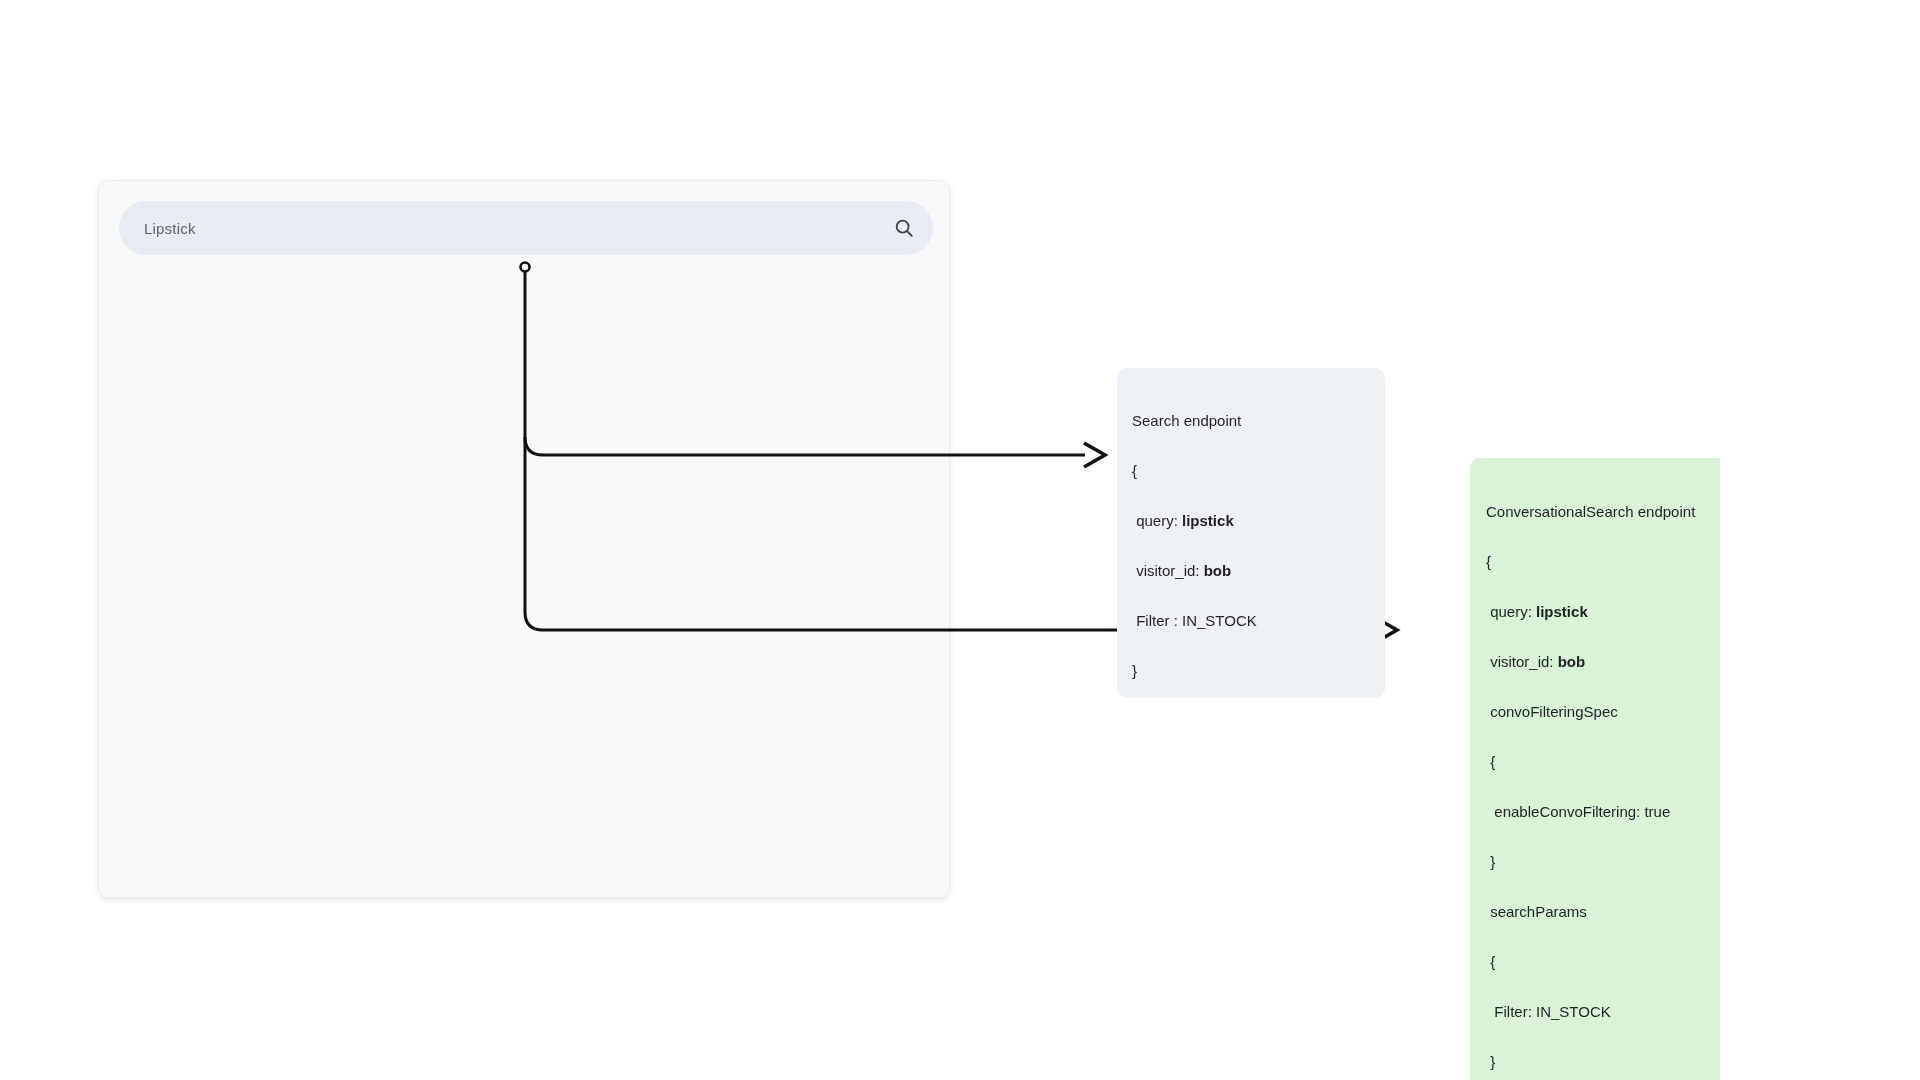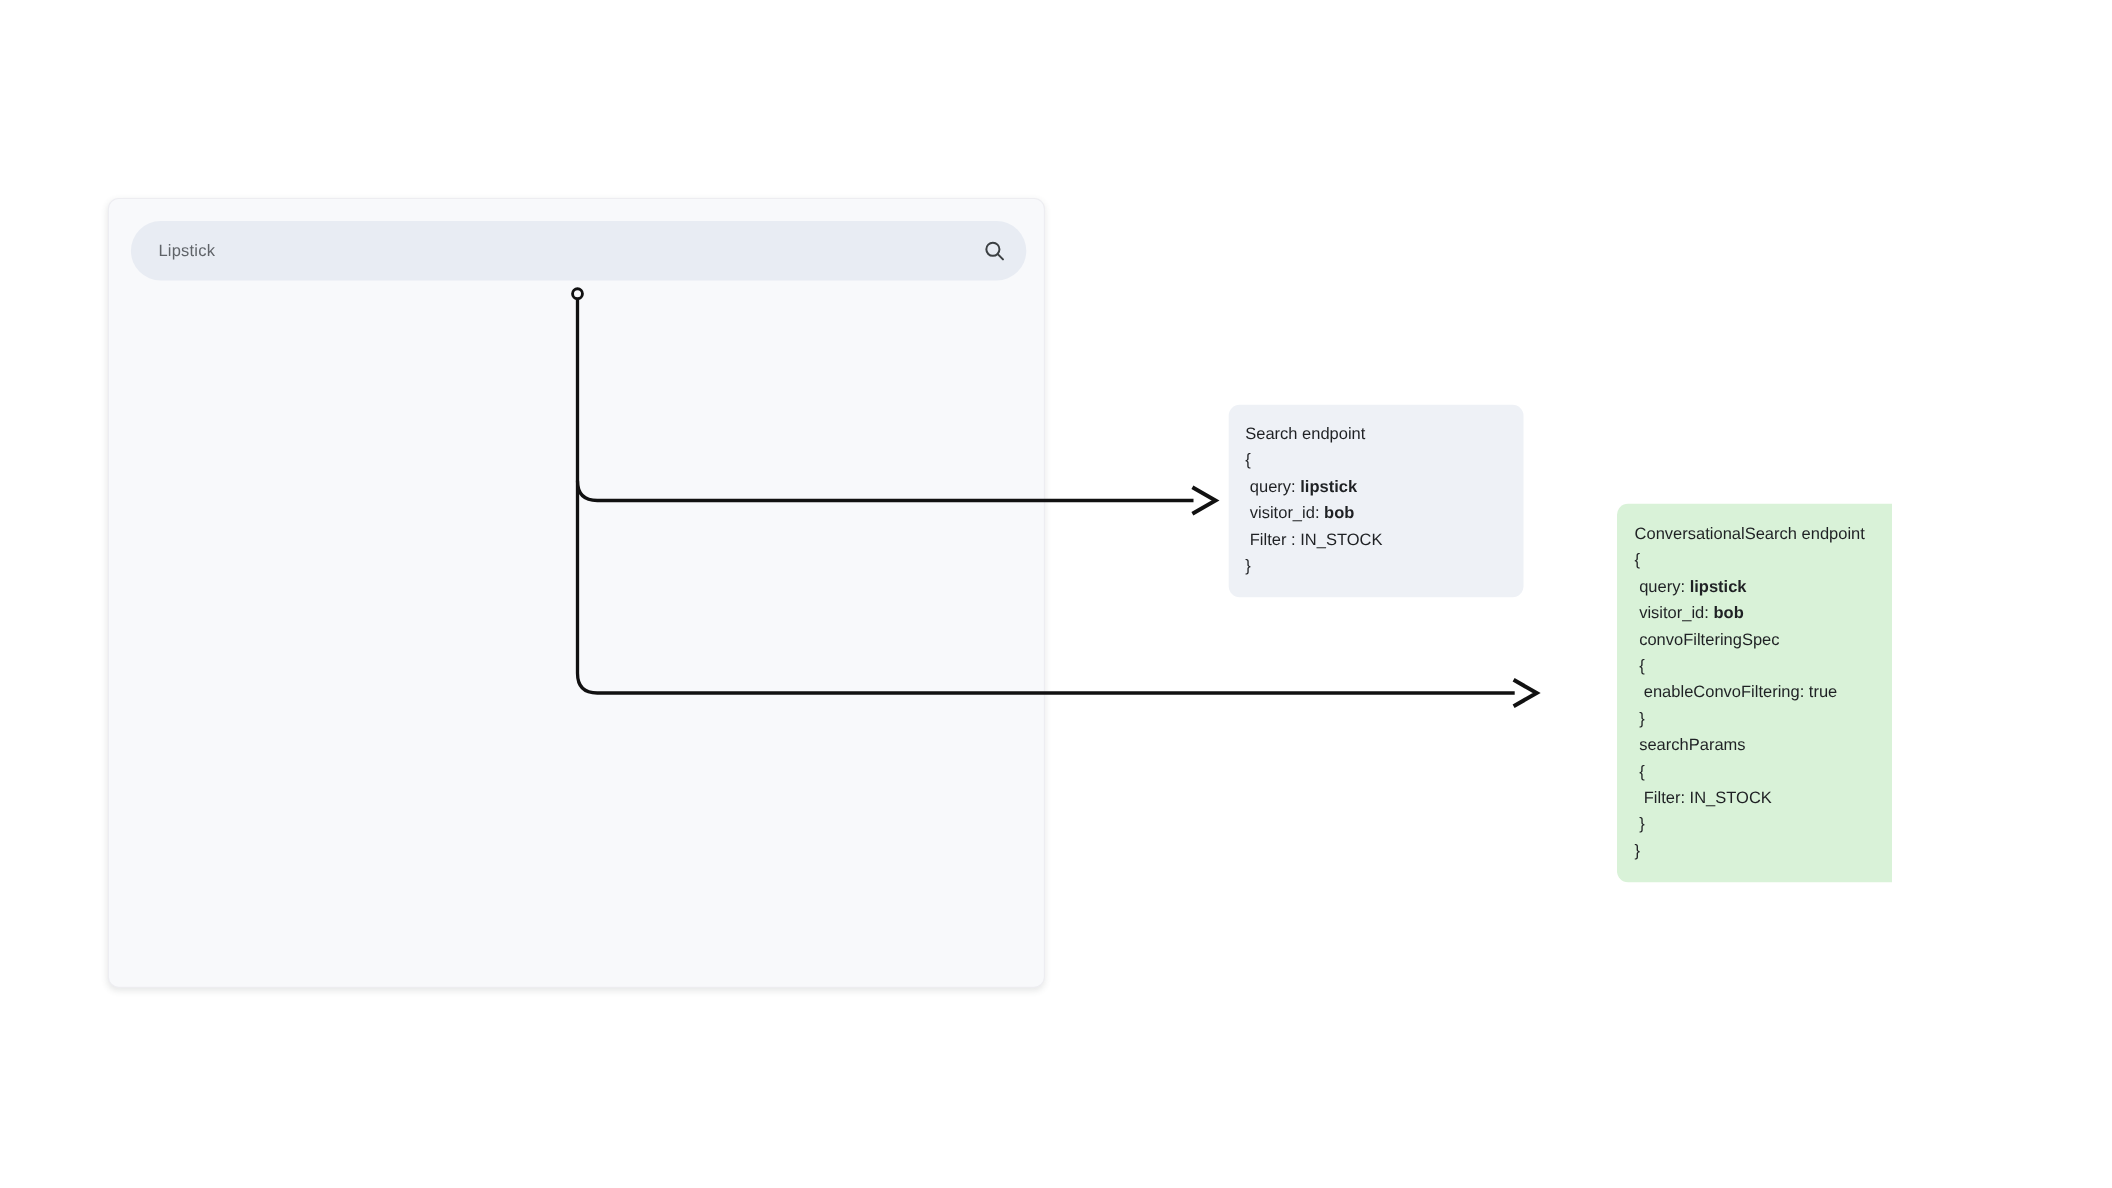--- a/index.html
+++ b/index.html
@@ -81,21 +81,21 @@
     min-height: 175px;
     padding: 15px 15px;
   }
   .code-box.green {
     left: 1470px;
     top: 458px;
     width: 298px;
     min-height: 344px;
     padding: 16px 16px;
   }
-  .code-line { white-space: pre; }
+  .code-line { white-space: pre; margin-top: 26px; }
   .code-line .b { font-weight: bold; }
 </style>
 </head>
 <body>
 
 <div class="canvas">
 
   <div class="panel">
     <div class="search-bar">
       <span class="search-value">Lipstick</span>

